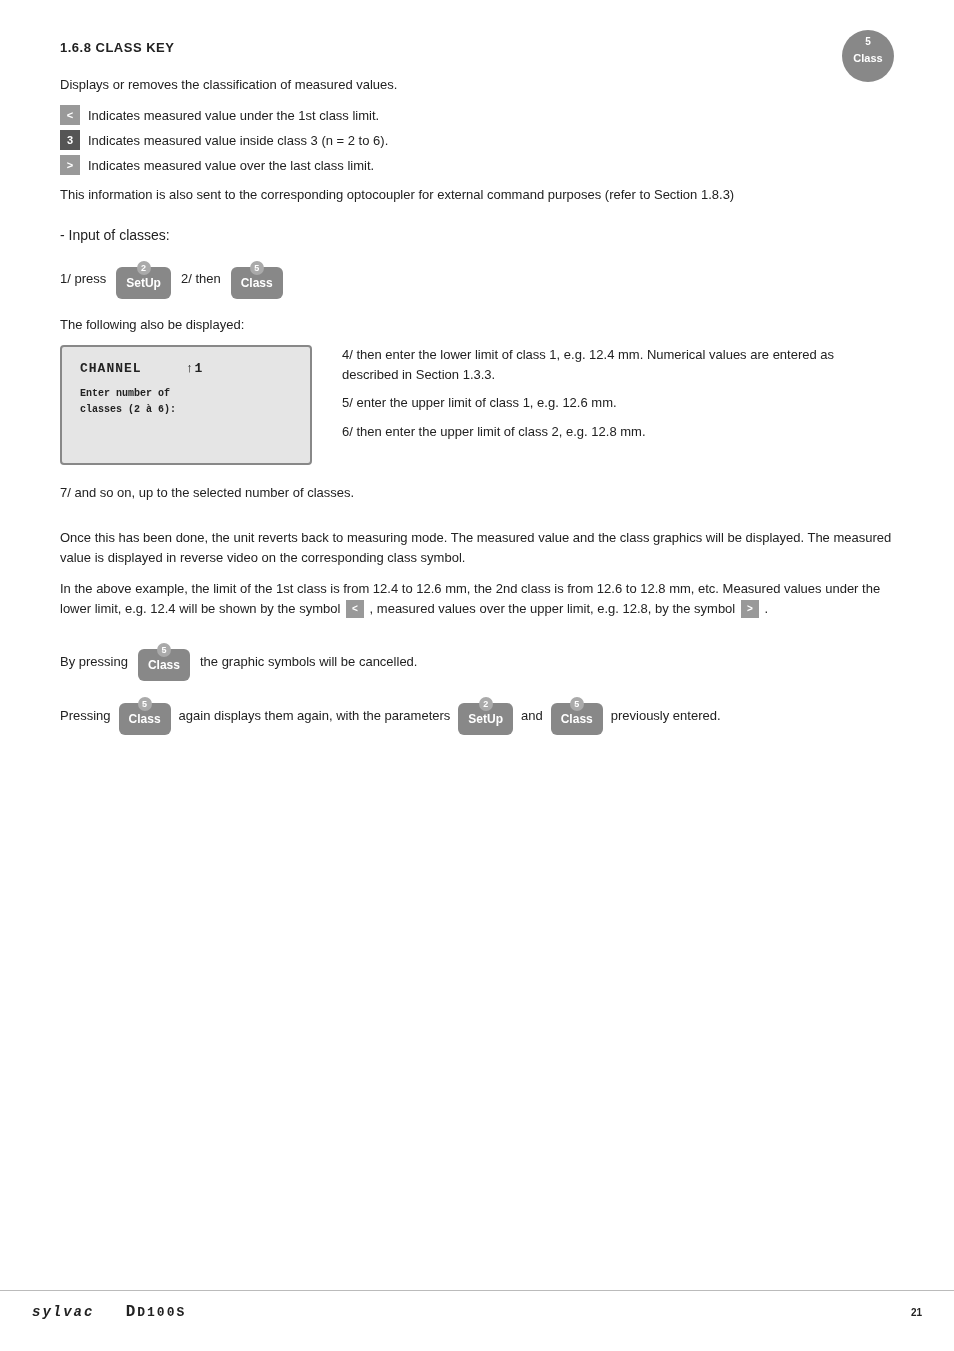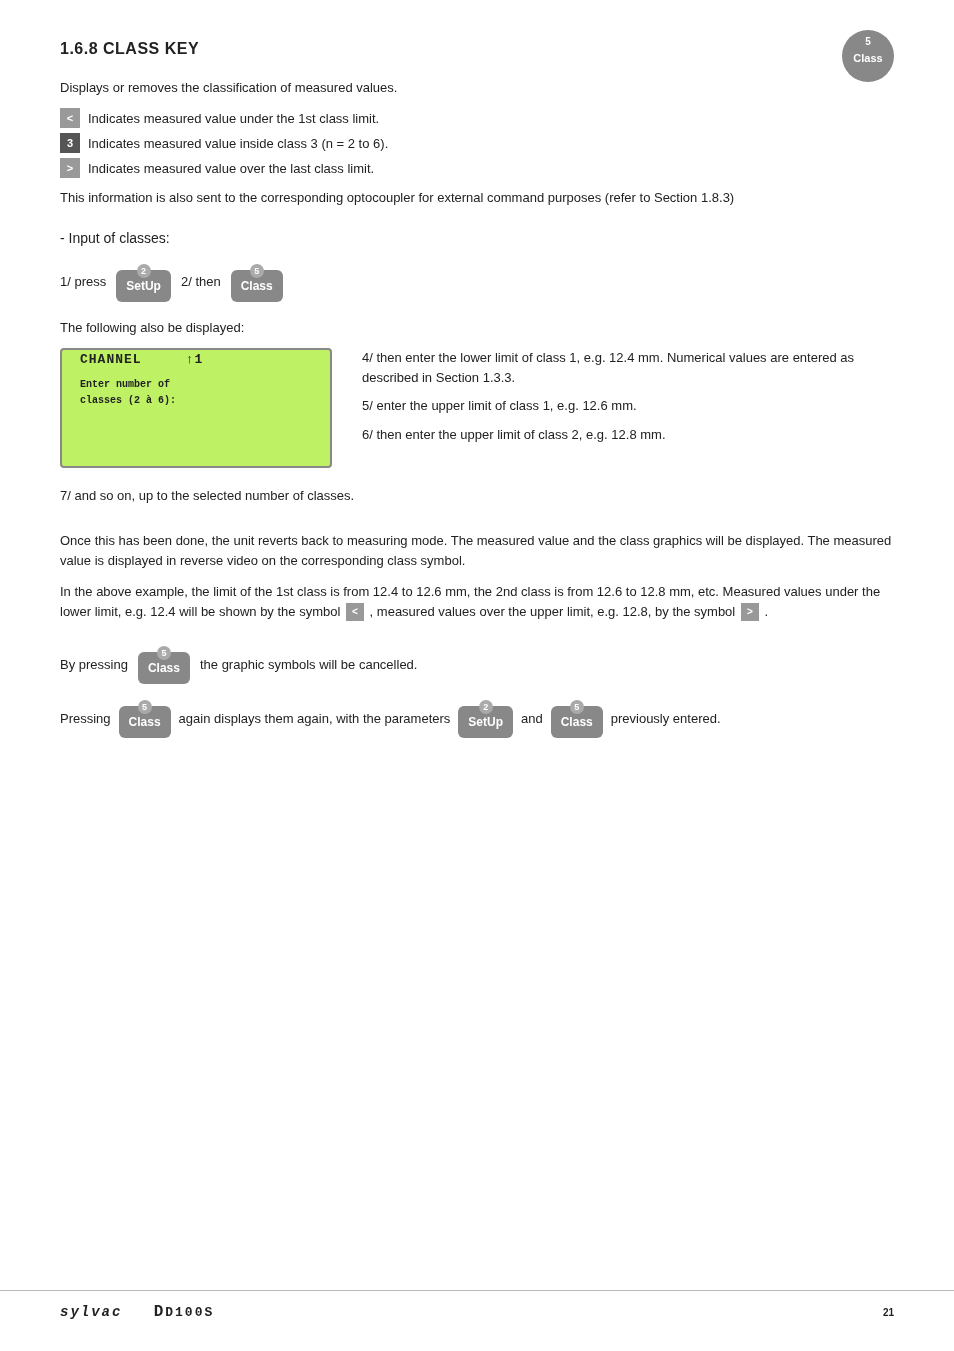--- a/index.html
+++ b/index.html
@@ -15,21 +15,21 @@
     }
 
     .page-header {
       display: flex;
       justify-content: space-between;
       align-items: flex-start;
       margin-bottom: 20px;
     }
 
     .section-title {
-      font-size: 16px;
+      font-size: 13px;
       font-weight: bold;
       letter-spacing: 0.5px;
     }
 
     .class-key-badge {
       position: absolute;
       top: 30px;
       right: 60px;
       width: 52px;
       height: 52px;
@@ -144,29 +144,29 @@
       font-size: 13px;
     }
 
     .display-section {
       display: flex;
       gap: 30px;
       margin-bottom: 18px;
     }
 
     .lcd-screen {
-      background: #bef264;
+      background: #e5e5e5;
       border: 2px solid #888;
       border-radius: 4px;
-      padding: 2px 18px;
+      padding: 14px 18px;
       font-family: 'Courier New', monospace;
       font-size: 13px;
       font-weight: bold;
       color: #222;
-      width: 272px;
+      width: 252px;
       min-height: 120px;
       flex-shrink: 0;
     }
     .lcd-channel {
       font-size: 13px;
       letter-spacing: 1px;
       margin-bottom: 10px;
     }
     .lcd-text {
       font-size: 10px;
@@ -216,21 +216,21 @@
     }
 
     .page-footer {
       position: absolute;
       bottom: 30px;
       left: 0;
       right: 0;
       display: flex;
       justify-content: space-between;
       align-items: center;
-      padding: 0 60px;
+      padding: 0 32px;
       border-top: 1px solid #bbb;
       padding-top: 12px;
     }
 
     .footer-brand {
       font-family: 'Courier New', monospace;
       font-size: 14px;
       font-weight: bold;
       letter-spacing: 2px;
     }

